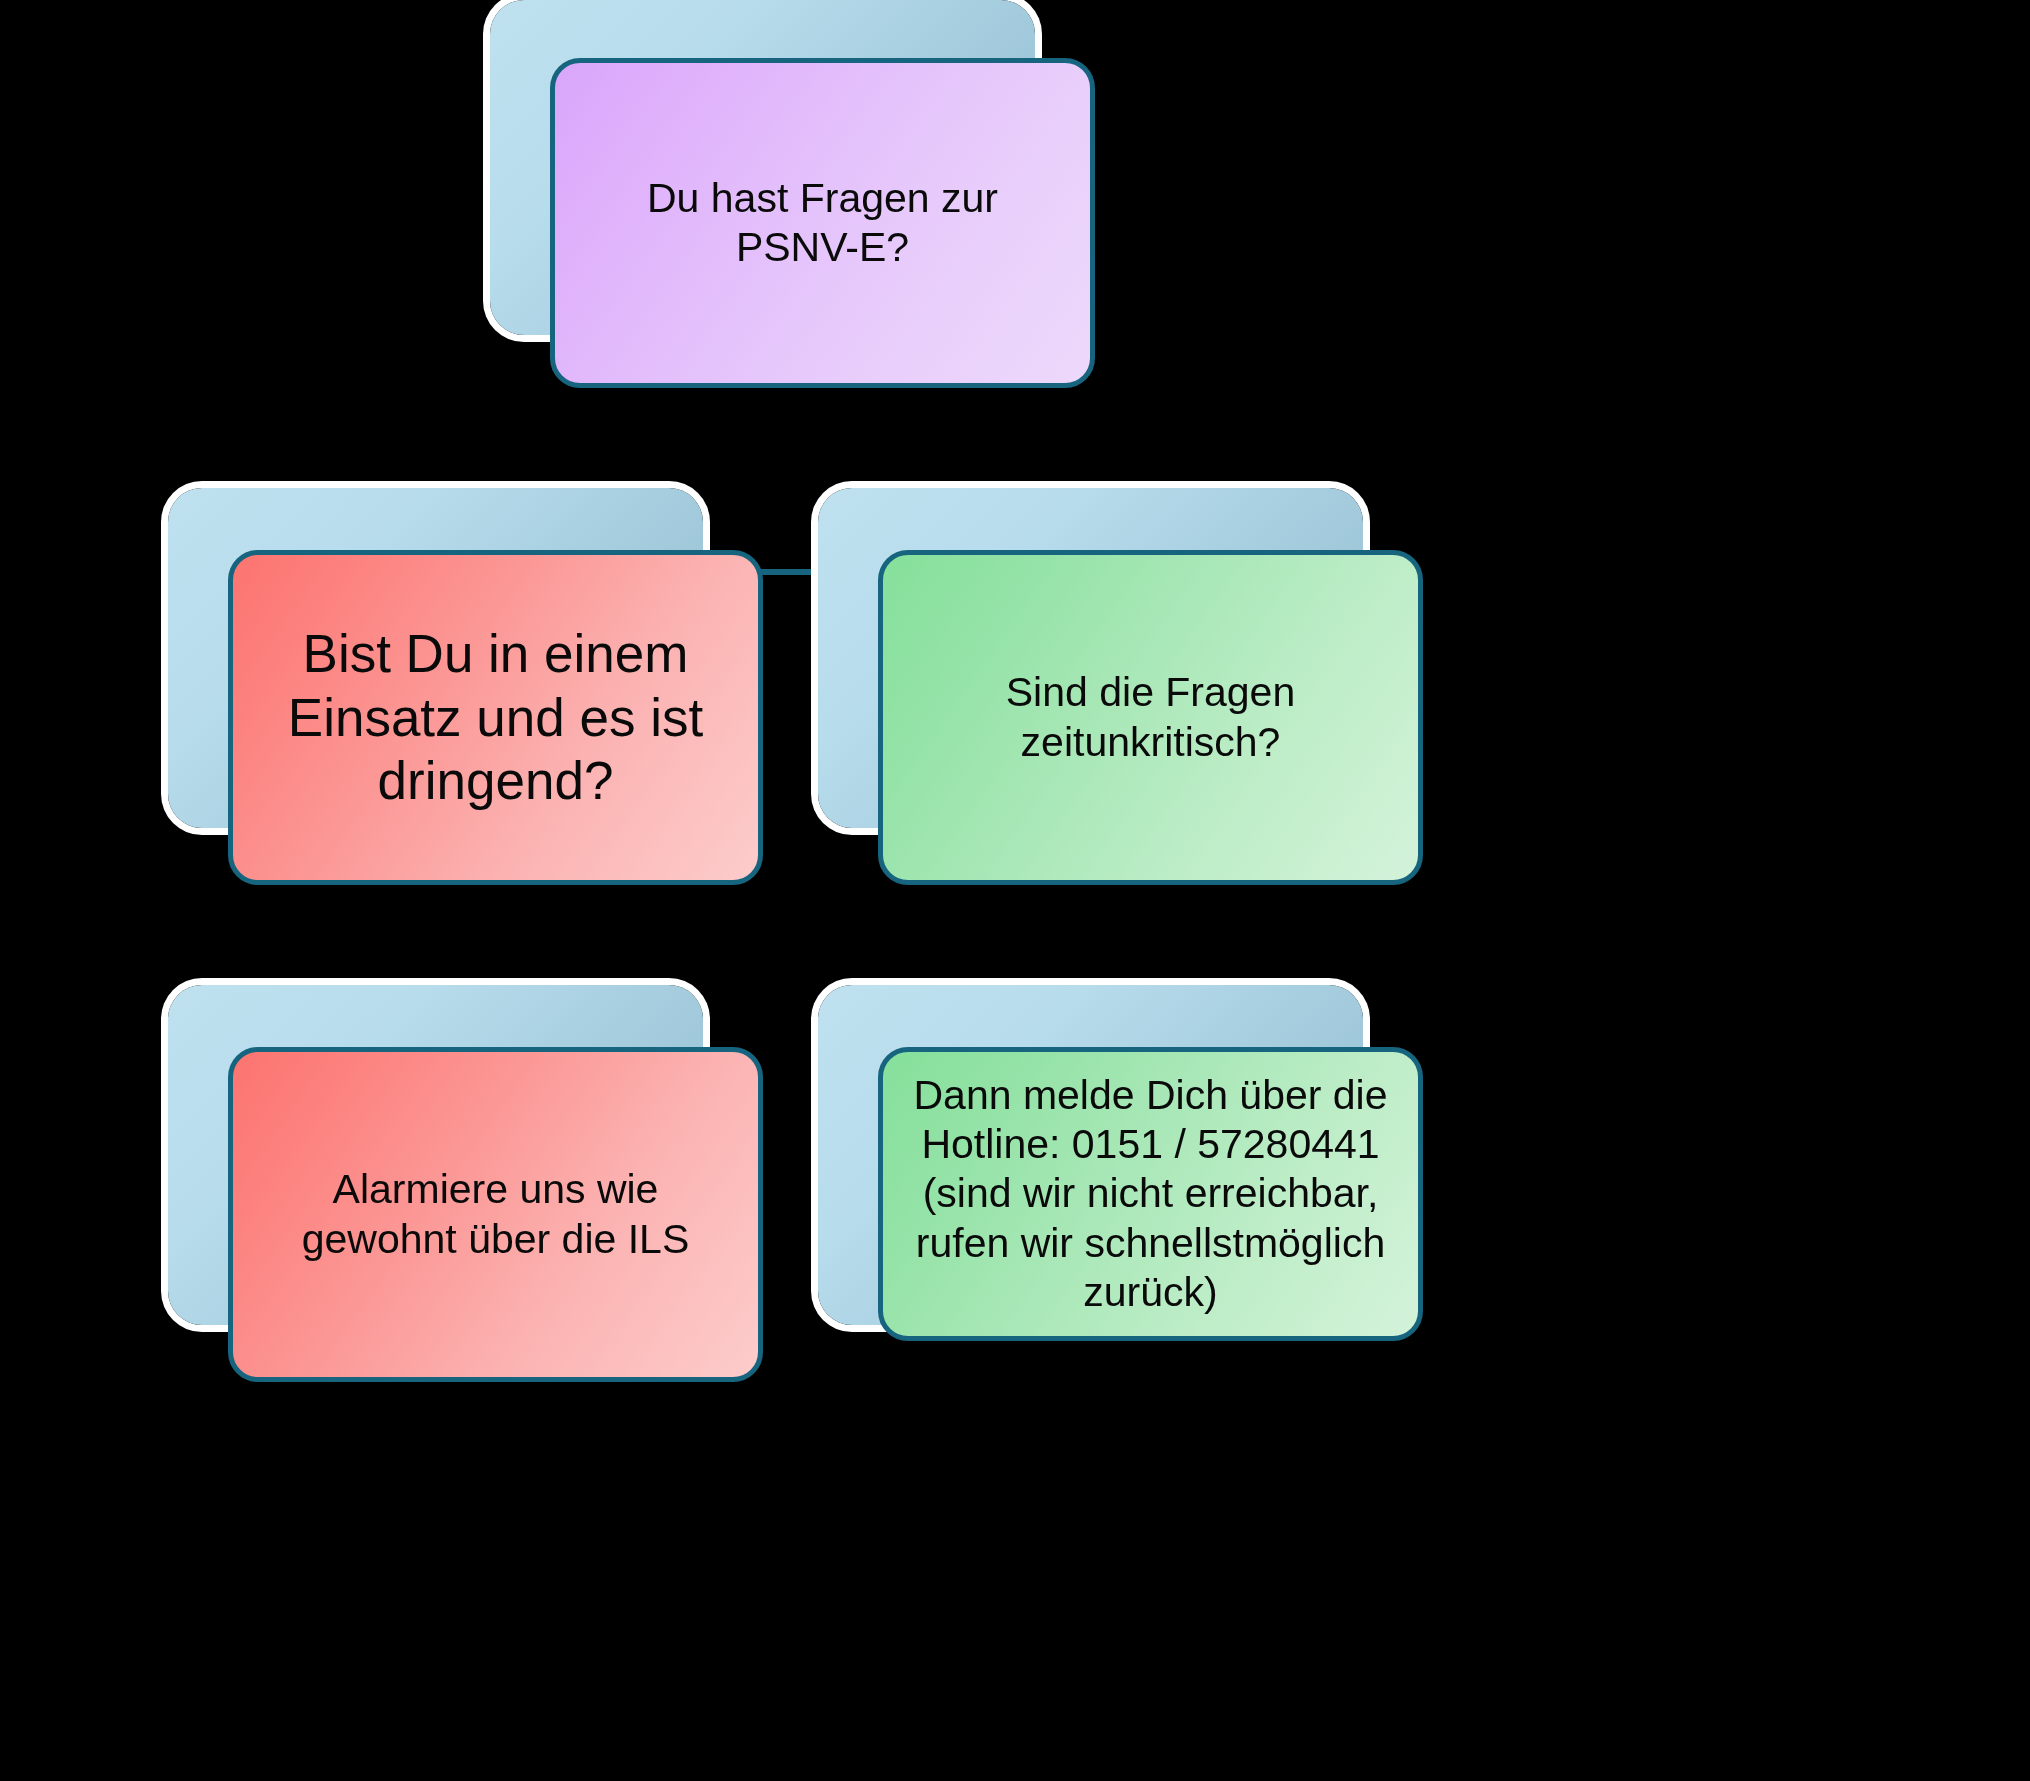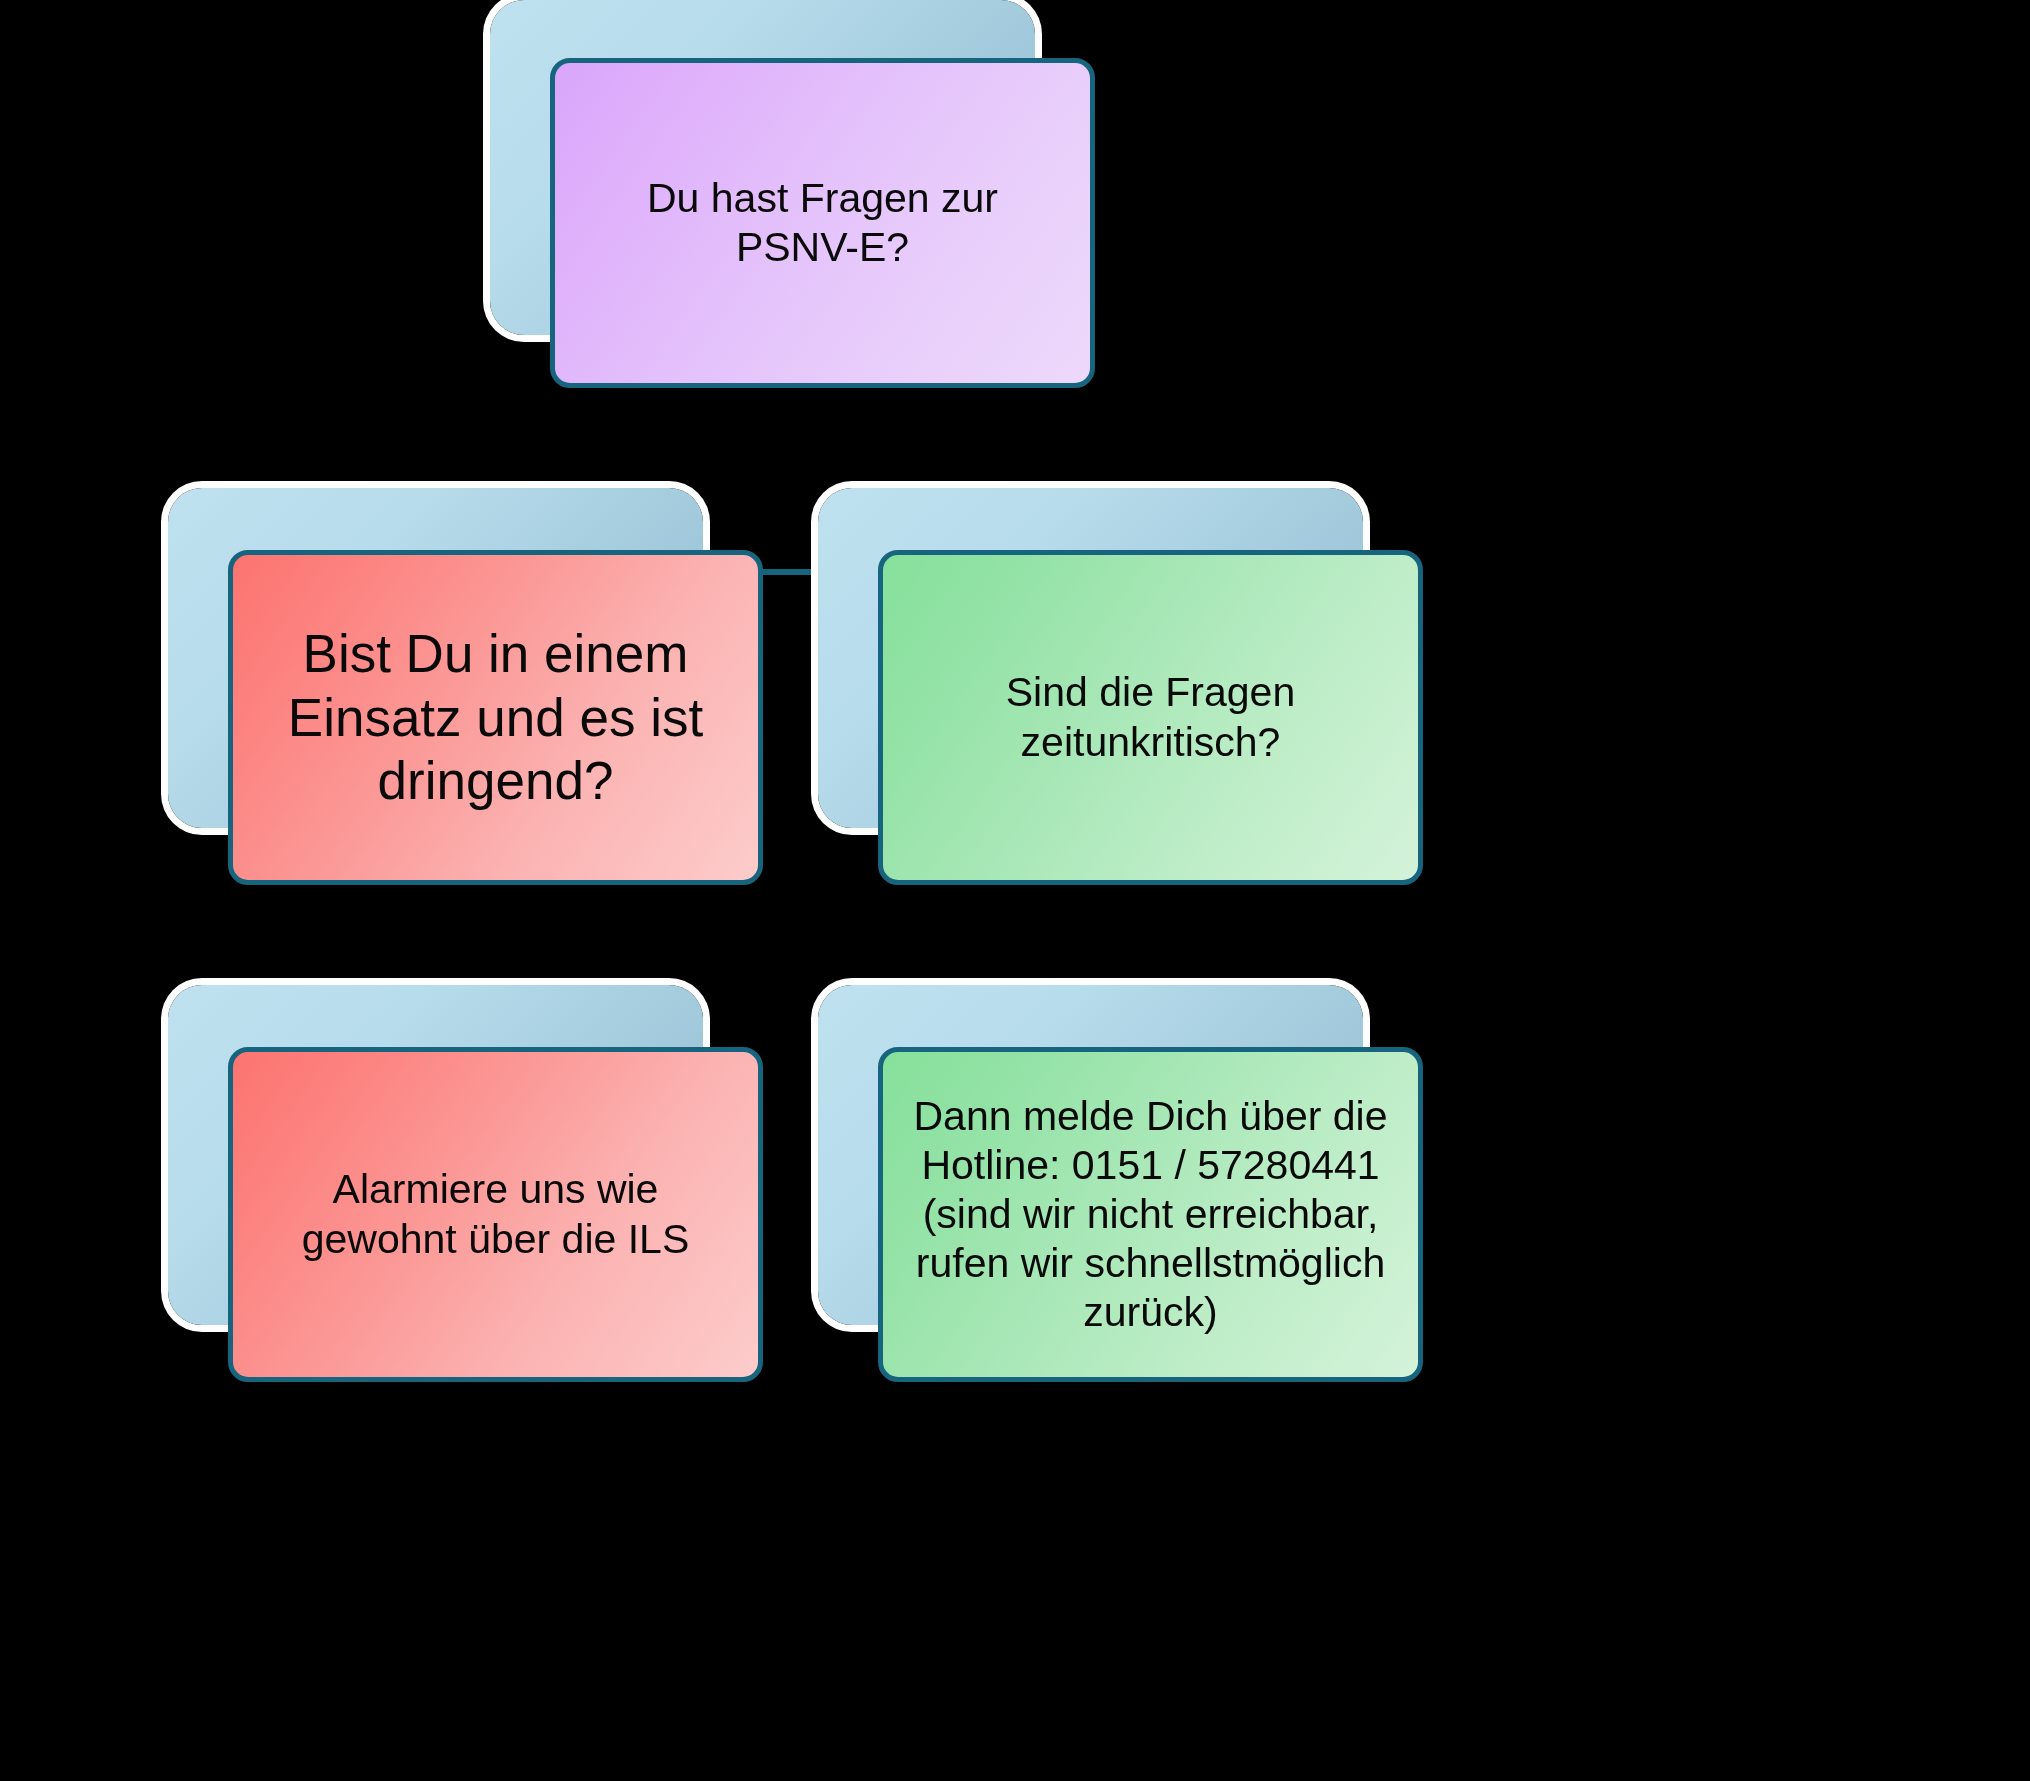--- a/index.html
+++ b/index.html
@@ -42,21 +42,21 @@
     left: 0;
     top: 0;
     border-radius: 34px;
     background: linear-gradient(135deg, #bfe1ef 0%, #b7dcec 30%, #9dc6d8 72%, #8fbbcd 100%);
     box-shadow: 0 0 0 7px #ffffff;
   }
 
   
   .node .front-card {
     position: absolute;
-    border-radius: 20px;
+    border-radius: 30px;
     border: 5px solid #17647f;
     box-sizing: border-box;
     display: flex;
     align-items: center;
     justify-content: center;
     text-align: center;
     color: #0a0a0a;
     line-height: 1.2;
     padding: 14px 26px;
     overflow: hidden;
@@ -124,18 +124,18 @@
 
   <div class="node" style="left:168px; top:985px; width:610px; height:400px;">
     <div class="shadow-card" style="width:535px; height:340px;"></div>
     <div class="front-card fill-red" style="left:60px; top:62px; width:535px; height:335px; font-size:41px;">
       <span class="label">Alarmiere uns wie gewohnt über die ILS</span>
     </div>
   </div>
 
   <div class="node" style="left:818px; top:985px; width:620px; height:400px;">
     <div class="shadow-card" style="width:545px; height:340px;"></div>
-    <div class="front-card fill-green" style="left:60px; top:62px; width:545px; height:335px; font-size:41px;">
+    <div class="front-card fill-green" style="left:60px; top:62px; width:545px; height:294px; font-size:41px;">
       <span class="label">Dann melde Dich über die Hotline: 0151 / 57280441 (sind wir nicht erreichbar, rufen wir schnellstmöglich zurück)</span>
     </div>
   </div>
 
 </div>
 
 </body></html>

